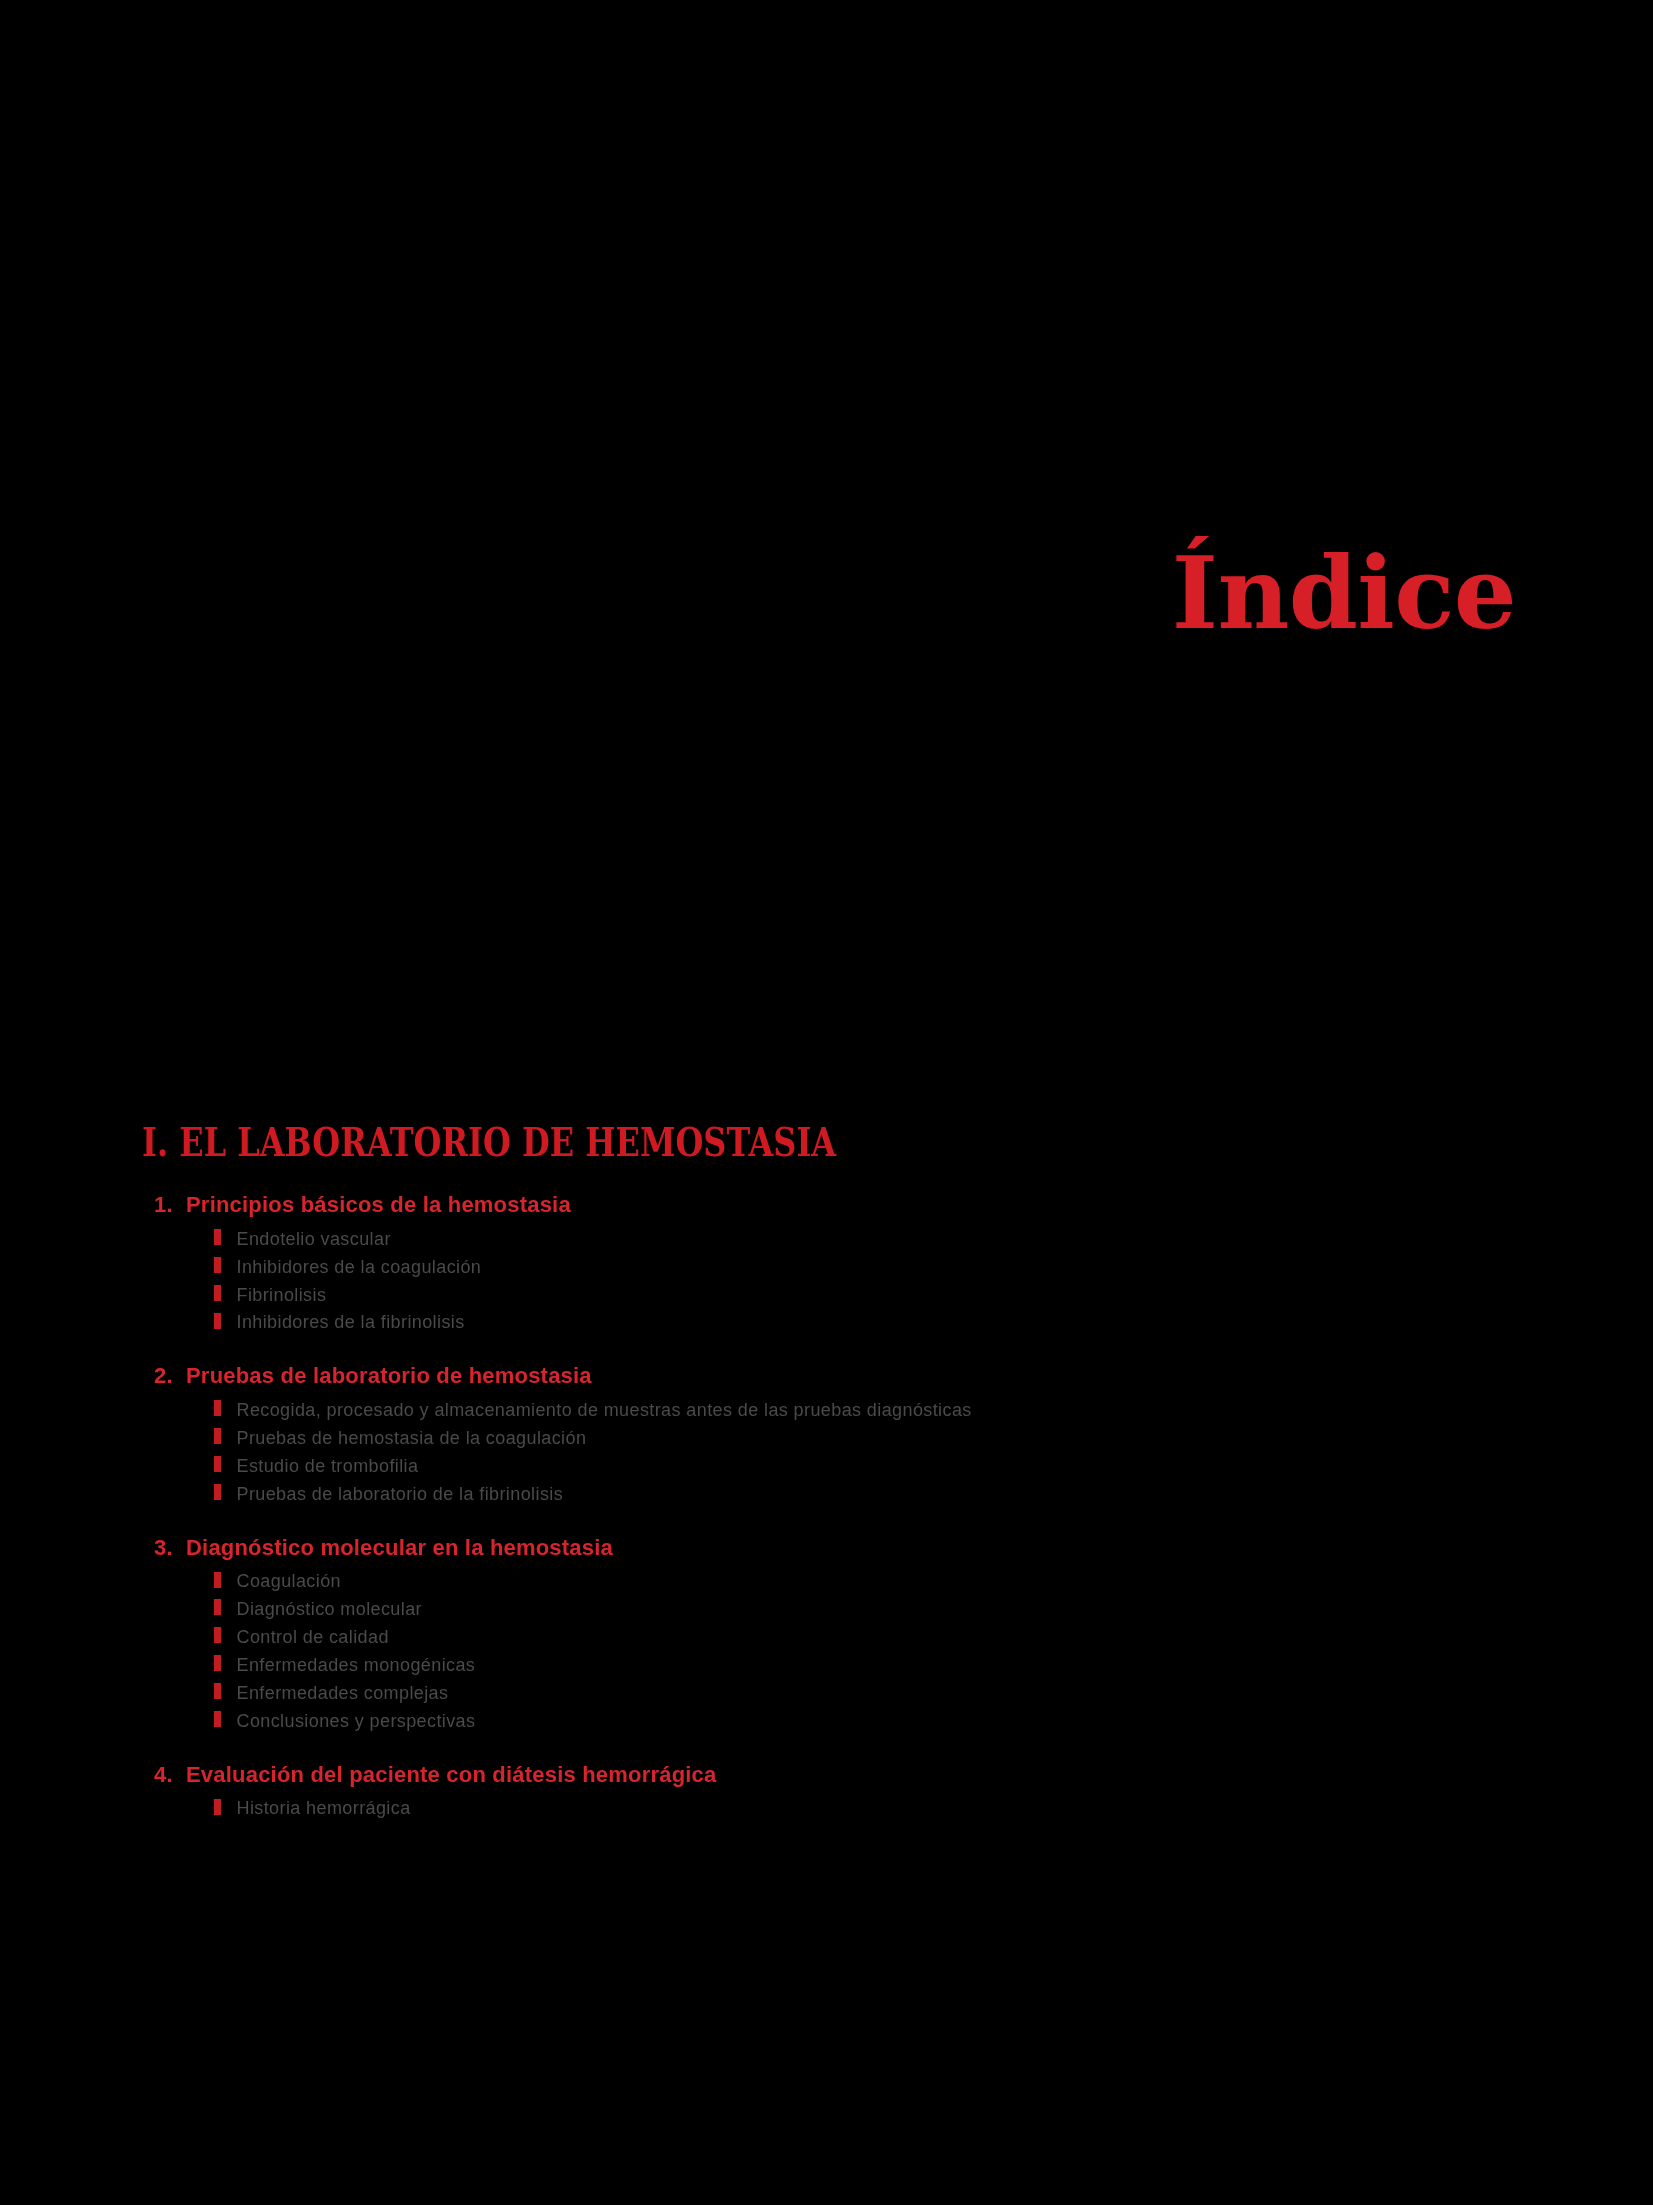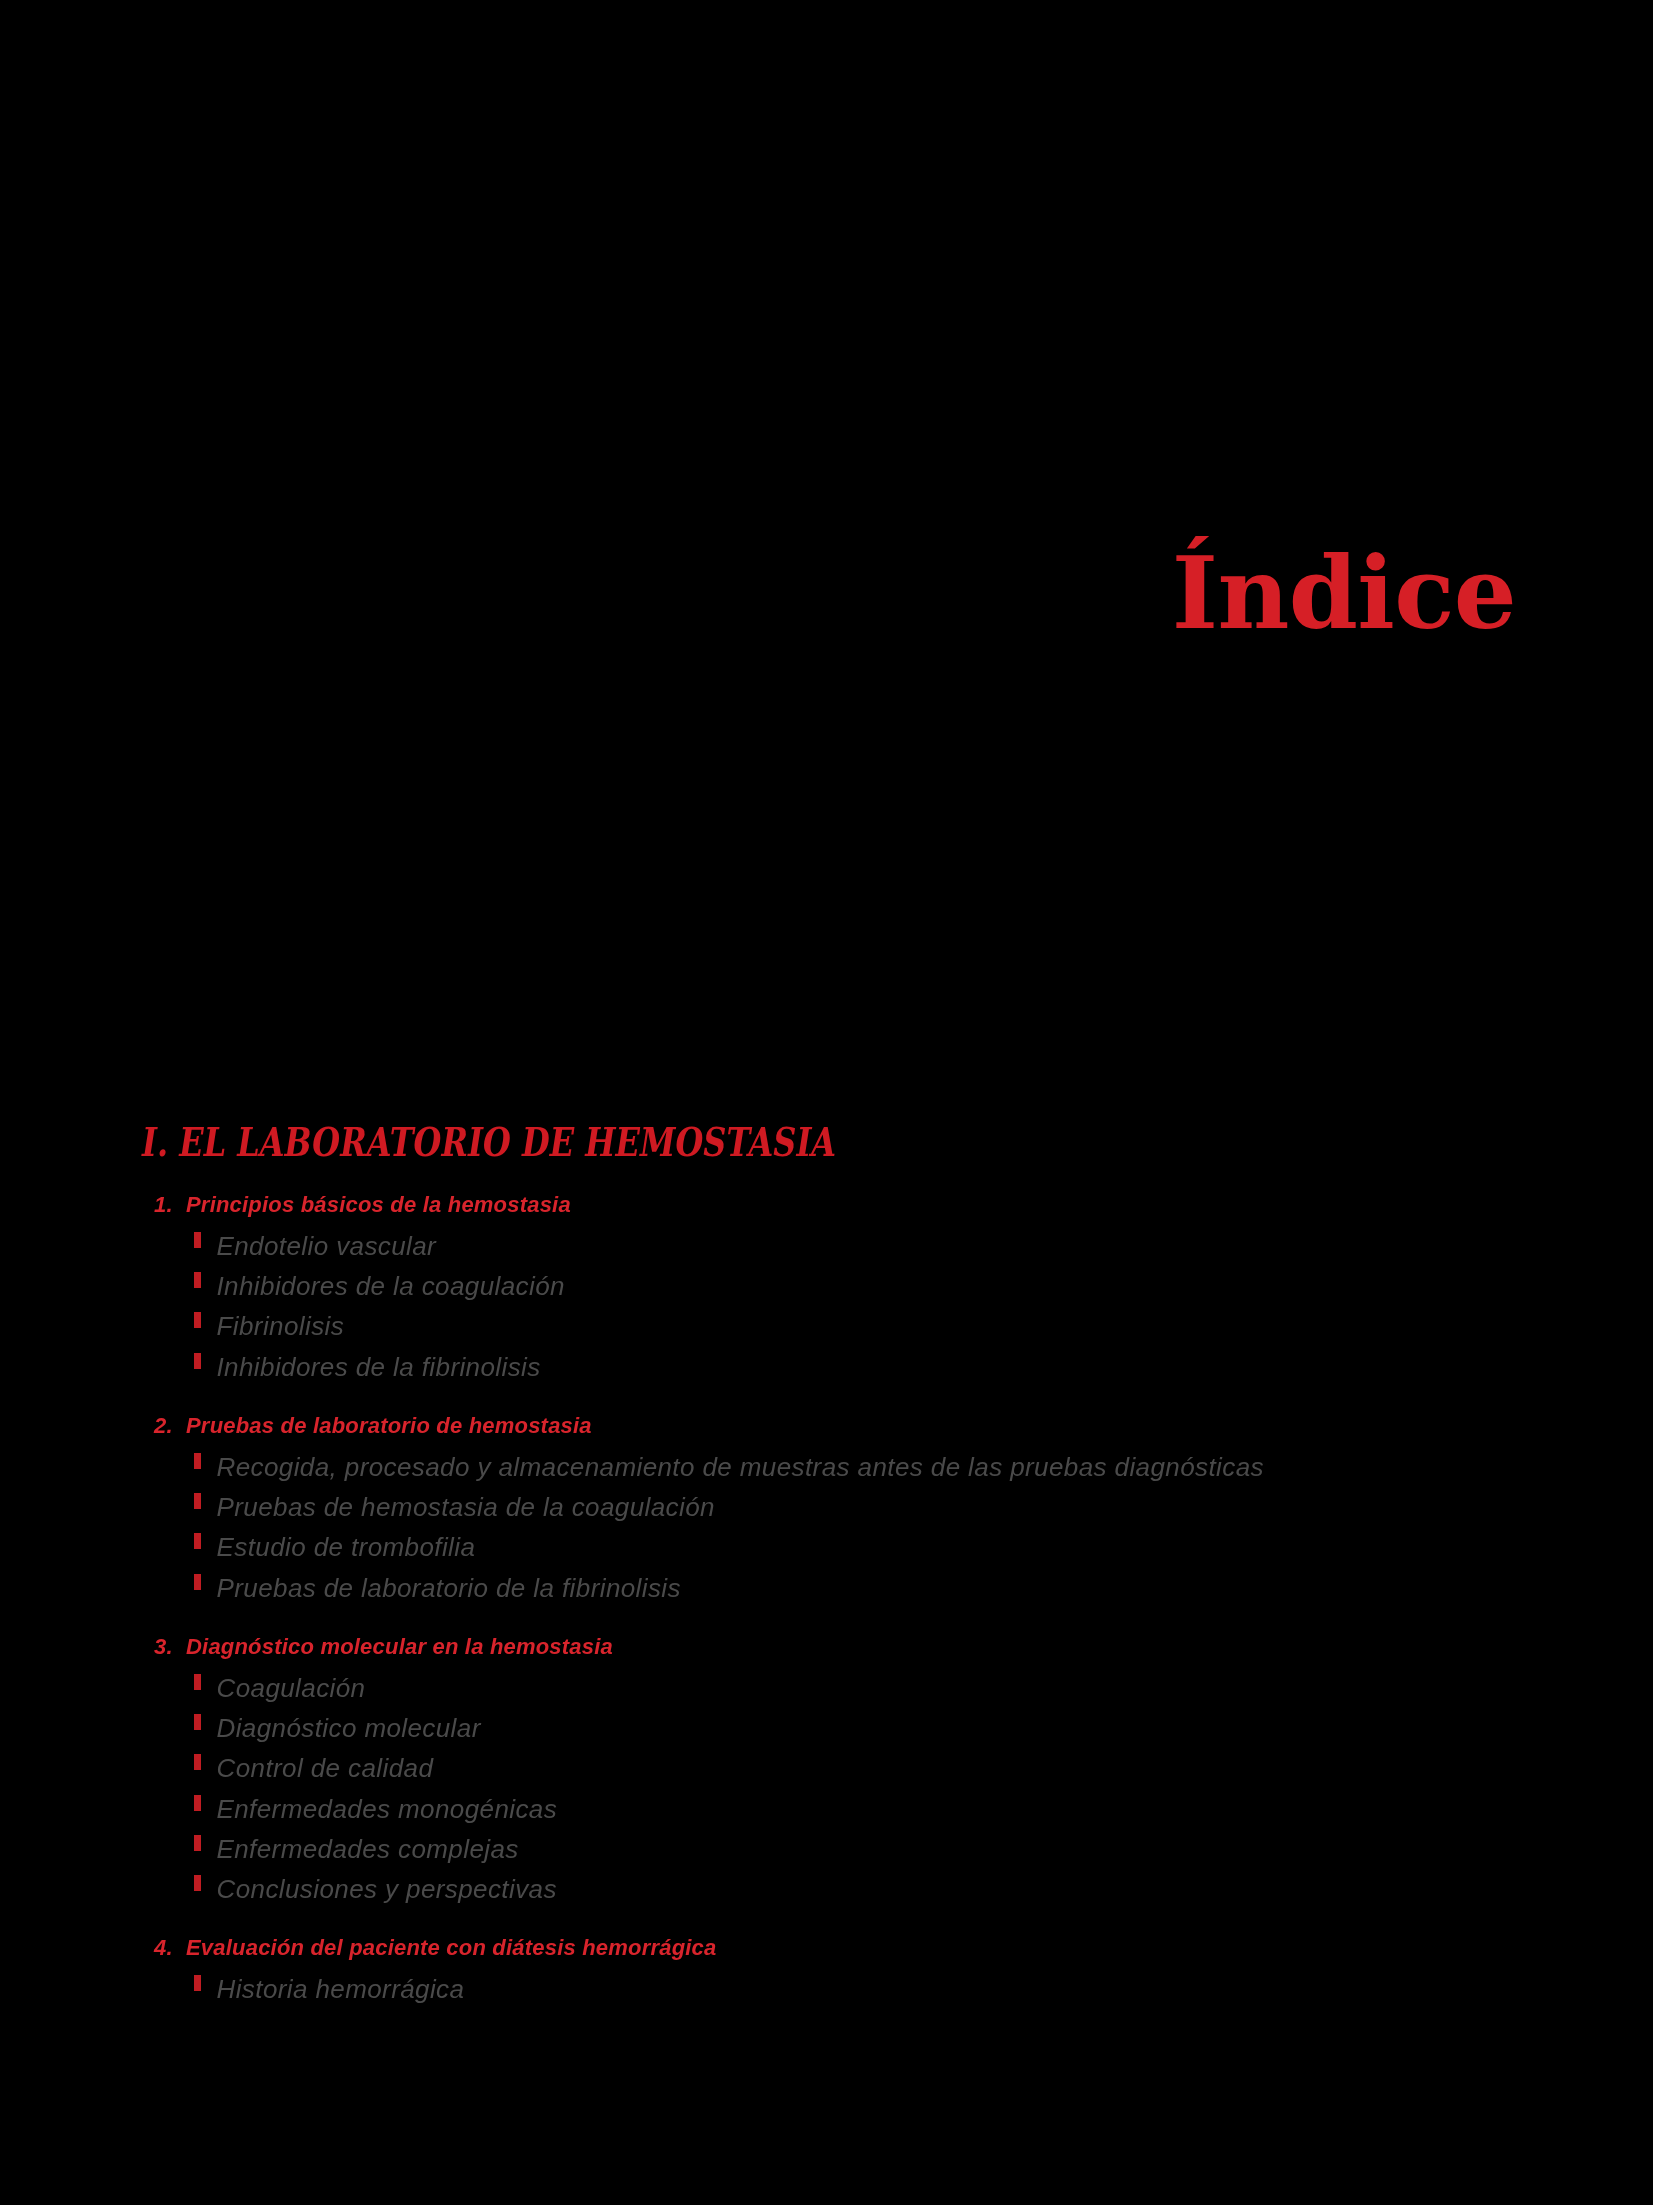--- a/index.html
+++ b/index.html
@@ -35,21 +35,20 @@
     white-space: nowrap;
     text-align: right;
   }
 
   
   .toc {
     position: absolute;
     left: 142px;
     top: 1121px;
     width: 1366px;
-    font-style: italic;
   }
 
   .section-heading {
     color: #cf1a22;
     font-family: "DejaVu Serif", serif;
     font-weight: 700;
     font-size: 40px;
     line-height: 1.05;
     letter-spacing: 0px;
     transform: scaleX(0.80);
@@ -84,24 +83,24 @@
 
   .items {
     list-style: none;
     margin: 6.6px 0 0 0;
     padding: 0;
   }
   .item {
     display: flex;
     align-items: baseline;
     color: #4a4a4a;
-    font-size: 26px;
+    font-size: 18px;
     line-height: 1.55;
     letter-spacing: 0.4px;
-    margin-left: 52px;
+    margin-left: 72px;
   }
   .bullet {
     flex: 0 0 22.5px;
     width: 22.5px;
     height: 1em;
     position: relative;
   }
   .bullet::before {
     content: "";
     position: absolute;

